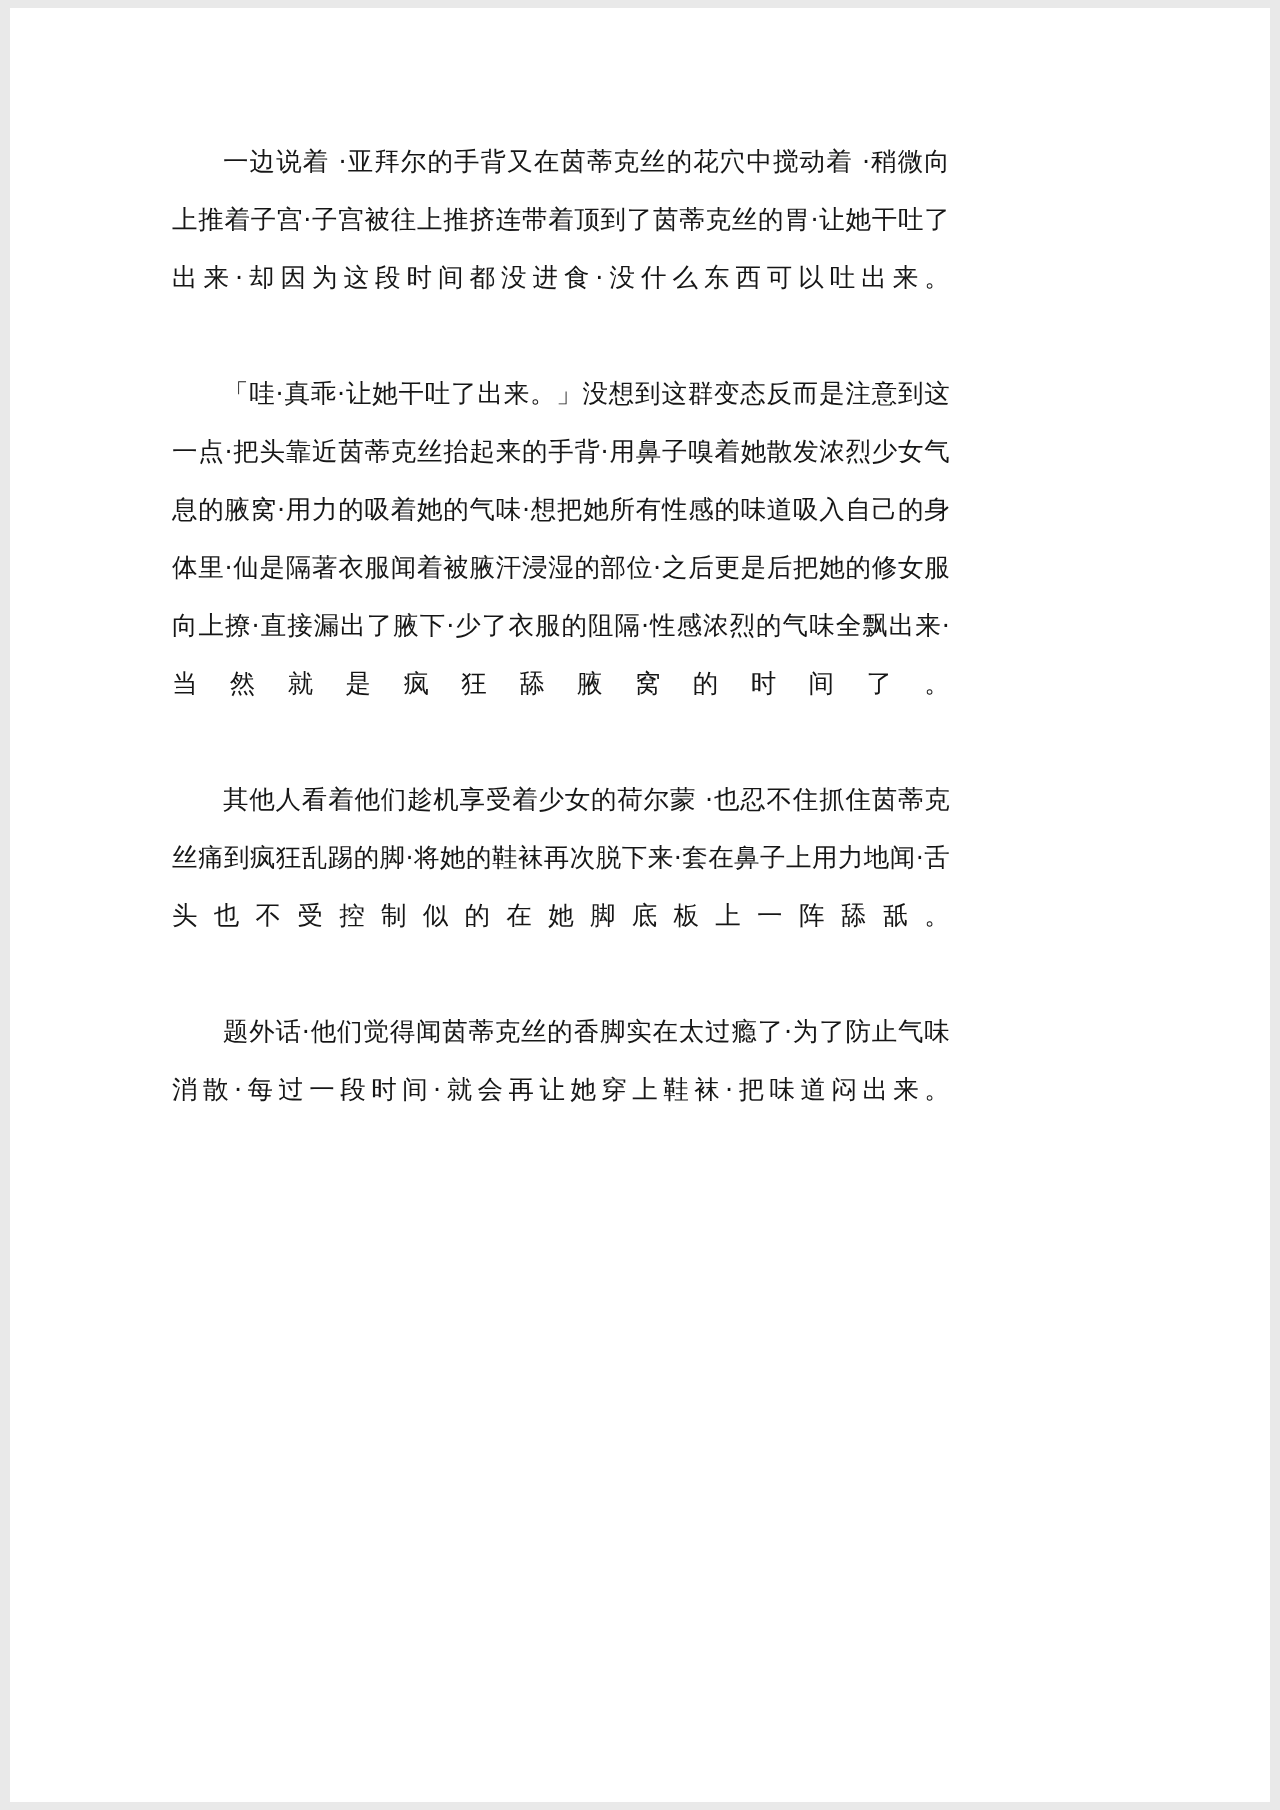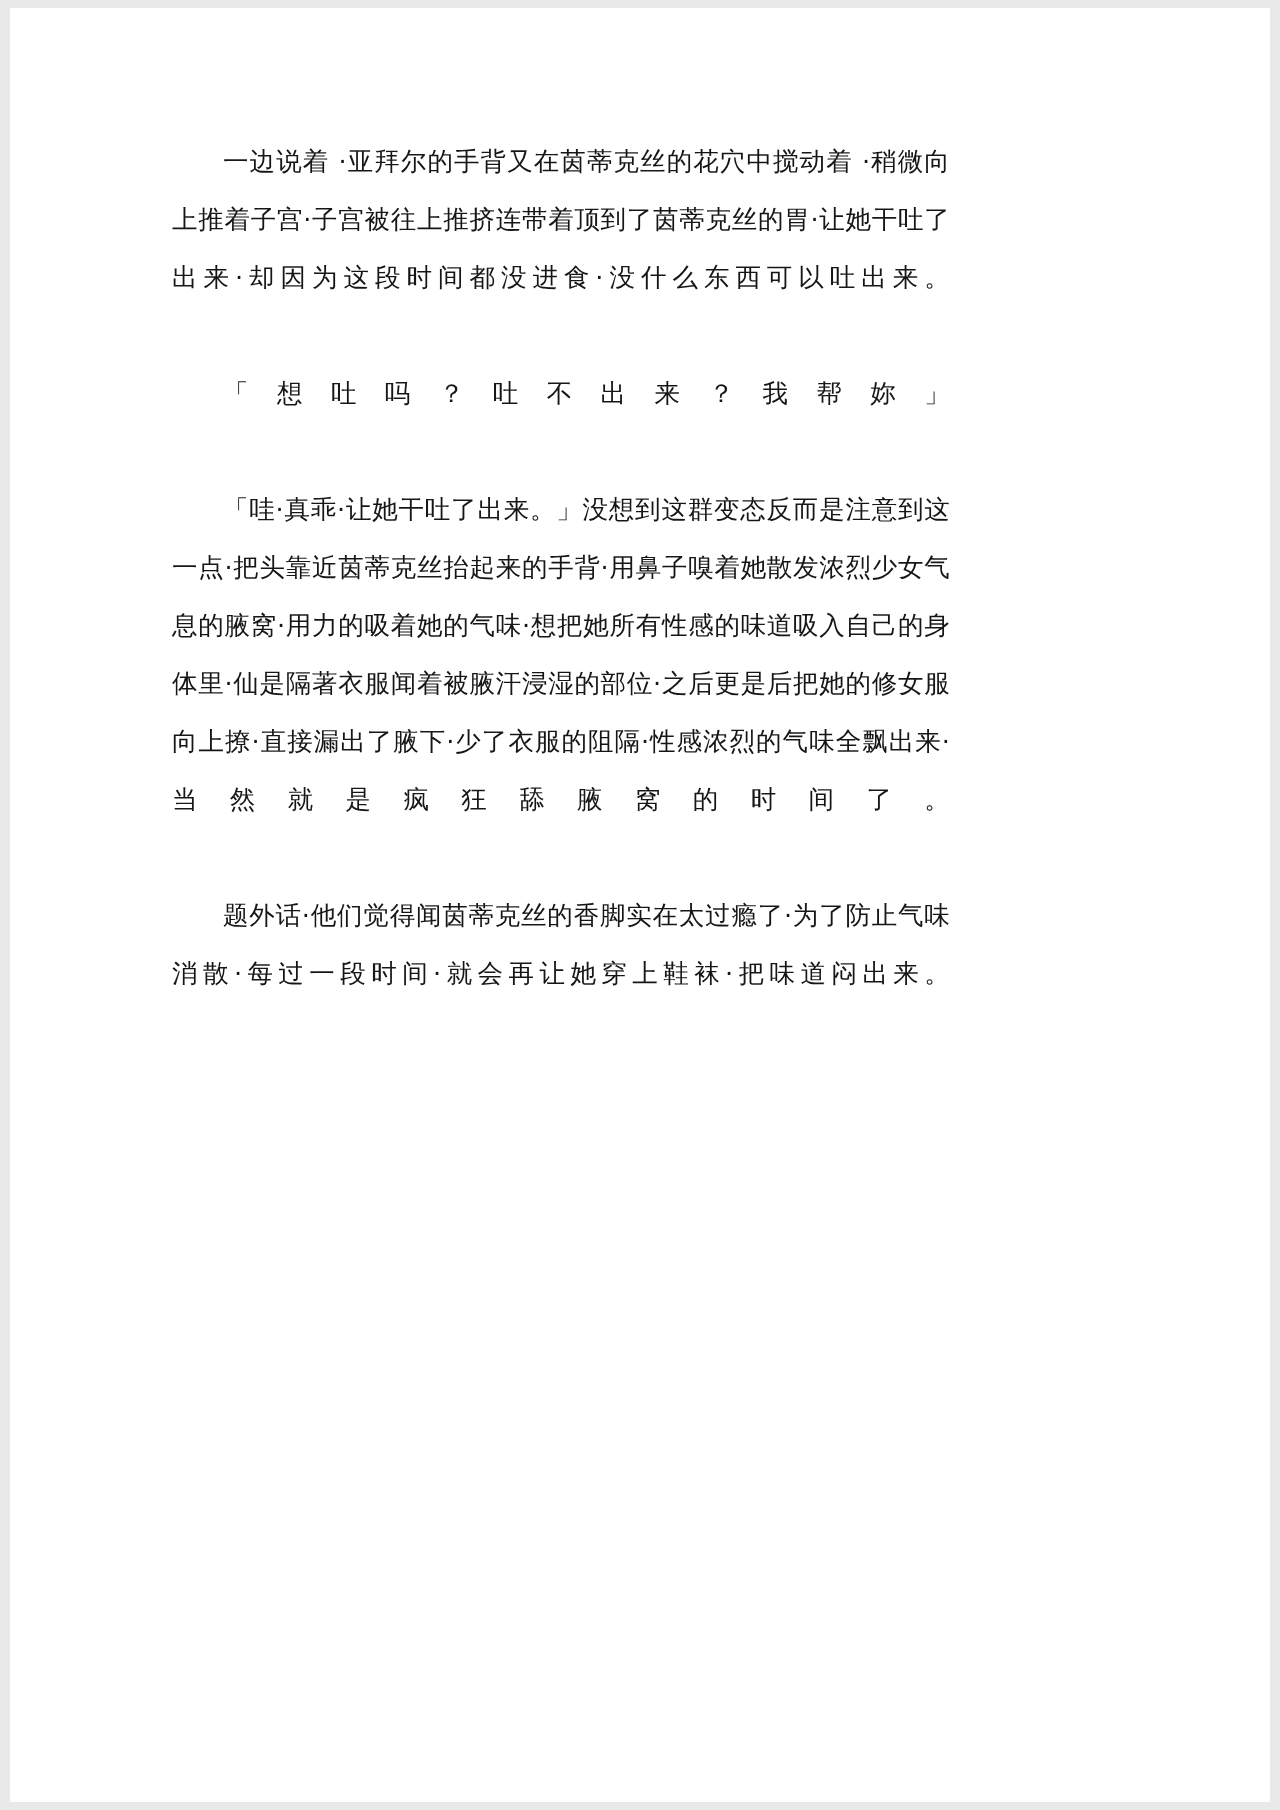--- a/index.html
+++ b/index.html
@@ -68,18 +68,18 @@
 
 <div class="page-shell">
 
   <div class="page-edge left"></div>
   <div class="page-edge right"></div>
   <div class="page-edge top"></div>
   <div class="page-edge bottom"></div>
 
   <div class="page-body">
     <p class="para">一边说着 ·亚拜尔的手背又在茵蒂克丝的花穴中搅动着 ·稍微向上推着子宫·子宫被往上推挤连带着顶到了茵蒂克丝的胃·让她干吐了出来·却因为这段时间都没进食·没什么东西可以吐出来。</p>
-    <p class="para">「想吐吗？吐不出来？我帮妳」</p>
     <p class="para">「哇·真乖·让她干吐了出来。」没想到这群变态反而是注意到这一点·把头靠近茵蒂克丝抬起来的手背·用鼻子嗅着她散发浓烈少女气息的腋窝·用力的吸着她的气味·想把她所有性感的味道吸入自己的身体里·仙是隔著衣服闻着被腋汗浸湿的部位·之后更是后把她的修女服向上撩·直接漏出了腋下·少了衣服的阻隔·性感浓烈的气味全飘出来·当然就是疯狂舔腋窝的时间了。</p>
+    <p class="para">其他人看着他们趁机享受着少女的荷尔蒙 ·也忍不住抓住茵蒂克丝痛到疯狂乱踢的脚·将她的鞋袜再次脱下来·套在鼻子上用力地闻·舌头也不受控制似的在她脚底板上一阵舔舐。</p>
     <p class="para">题外话·他们觉得闻茵蒂克丝的香脚实在太过瘾了·为了防止气味消散·每过一段时间·就会再让她穿上鞋袜·把味道闷出来。</p>
   </div>
 
 </div>
 
 </body></html>

